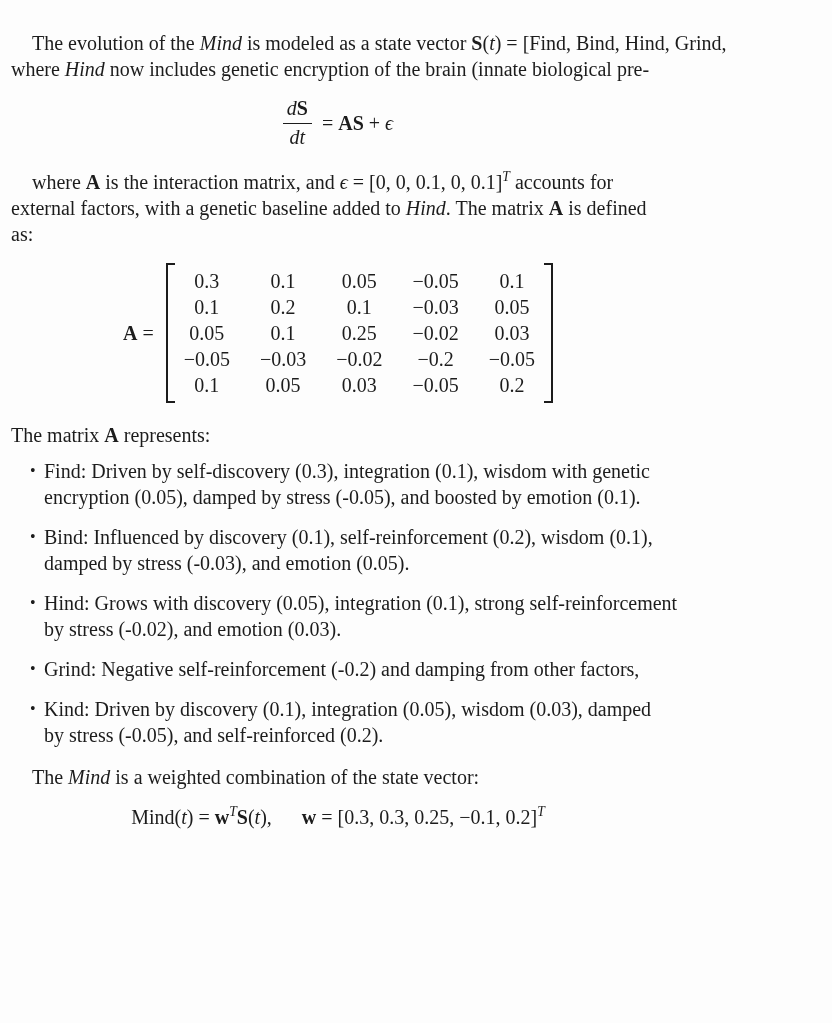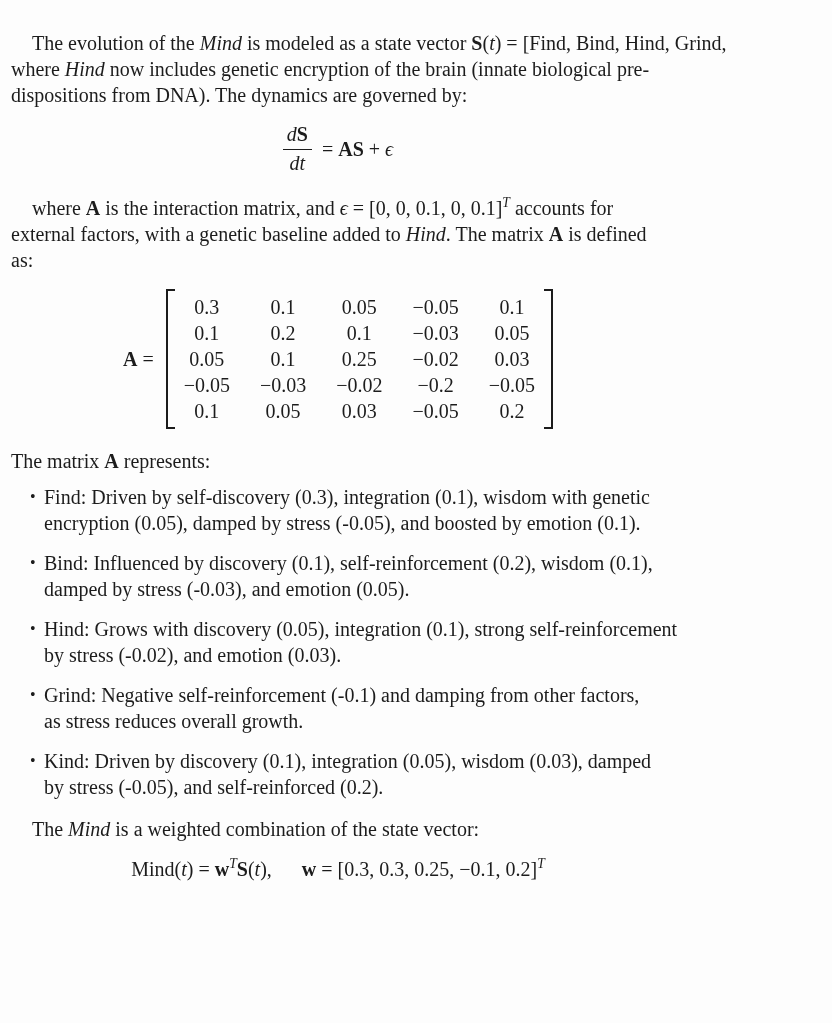--- a/index.html
+++ b/index.html
@@ -43,21 +43,20 @@
   .bullet-text { flex: 1; min-width: 0; }
 </style>
 </head>
 <body>
 
 <div class="page">
 
   <div class="para">
     <span class="line first"><span>The evolution of the </span><span style="font-style: italic;">Mind</span><span> is modeled as a state vector </span><span style="font-weight: 700;">S</span><span>(</span><span style="font-style: italic;">t</span><span>) = [Find, Bind, Hind, Grind,</span></span>
     <span class="line"><span>where </span><span style="font-style: italic;">Hind</span><span> now includes genetic encryption of the brain (innate biological pre-</span></span>
-    <span class="line"><span>dispositions from DNA). The dynamics are governed by:</span></span>
   </div>
 
   <div class="equation">
     <span class="frac">
       <span class="num"><span style="font-style: italic;">d</span><span style="font-weight: 700;">S</span></span>
       <span class="den"><span style="font-style: italic;">dt</span></span>
     </span>
     <span class="eq-rhs"><span>= </span><span style="font-weight: 700;">AS</span><span> + </span><span style="font-style: italic;">ϵ</span></span>
   </div>
 
@@ -126,22 +125,21 @@
       <span class="dot">•</span>
       <div class="bullet-text">
         <span class="line">Hind: Grows with discovery (0.05), integration (0.1), strong self-reinforcement</span>
         <span class="line">by stress (-0.02), and emotion (0.03).</span>
       </div>
     </div>
 
     <div class="bullet-item">
       <span class="dot">•</span>
       <div class="bullet-text">
-        <span class="line">Grind: Negative self-reinforcement (-0.1) and damping from other factors,</span>
-        <span class="line">as stress reduces overall growth.</span>
+        <span class="line">Grind: Negative self-reinforcement (-0.2) and damping from other factors,</span>
       </div>
     </div>
 
     <div class="bullet-item">
       <span class="dot">•</span>
       <div class="bullet-text">
         <span class="line">Kind: Driven by discovery (0.1), integration (0.05), wisdom (0.03), damped</span>
         <span class="line">by stress (-0.05), and self-reinforced (0.2).</span>
       </div>
     </div>

